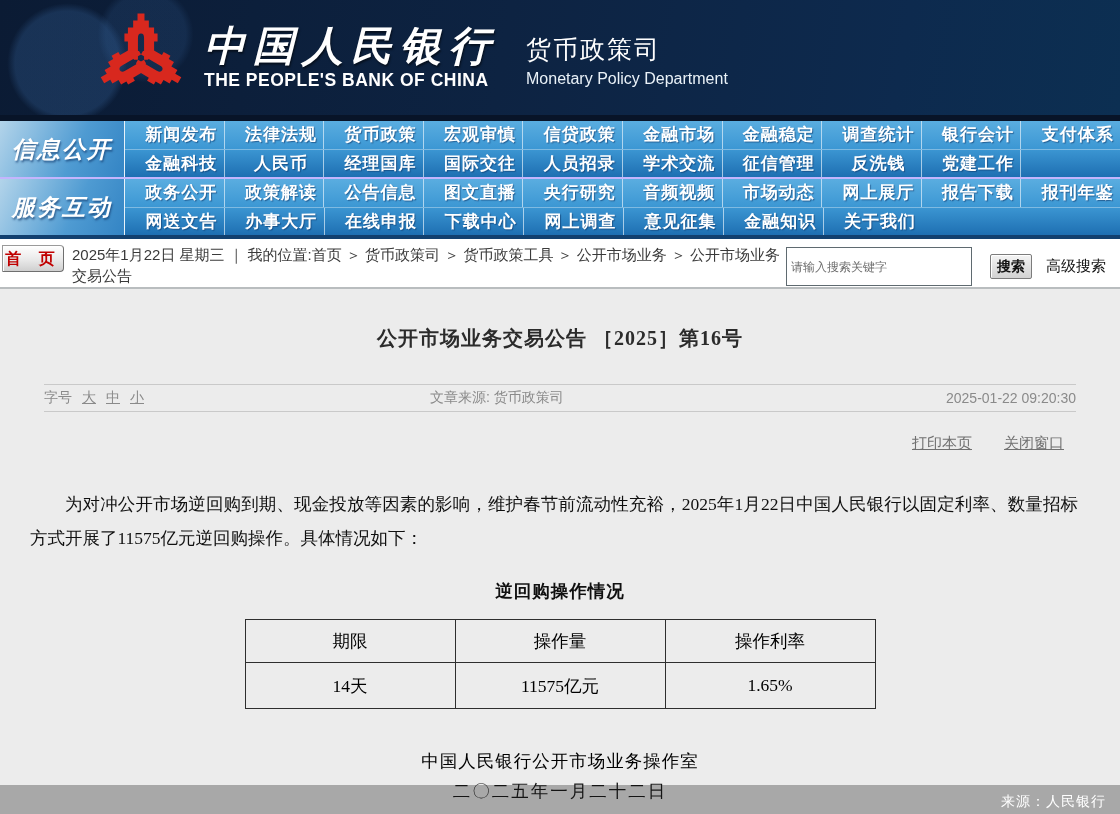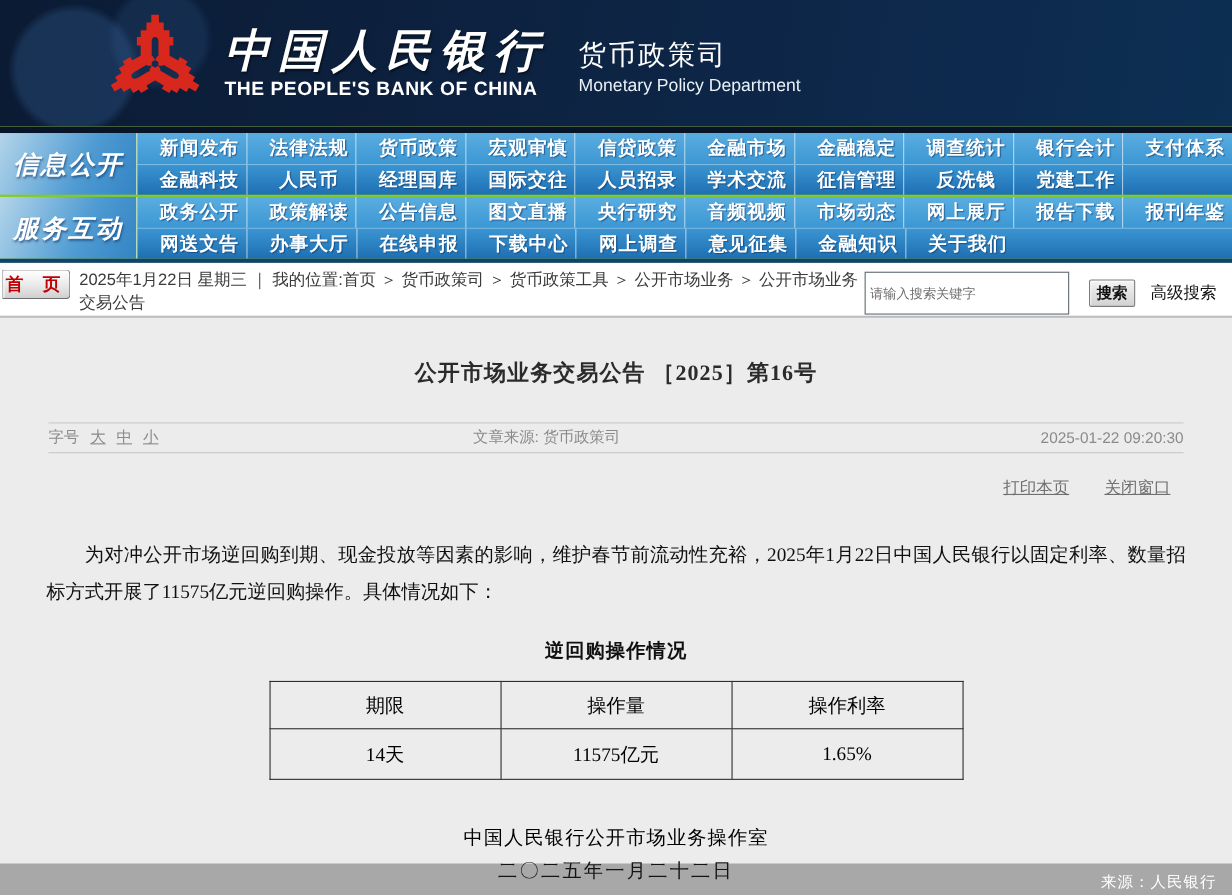--- a/index.html
+++ b/index.html
@@ -24,21 +24,21 @@
   }
   .bank-en {
     color:#fff; font-size:17.5px; font-weight:bold; letter-spacing:.5px; margin-top:3px;
     white-space:nowrap;
   }
   .dept { margin-left:28px; align-self:center; padding-top:6px; }
   .dept-cn { color:#fff; font-size:25px; letter-spacing:2px; }
   .dept-en { color:#eaf2f8; font-size:16px; margin-top:4px; }
 
   
-  .nav { background:#84cc16;text-align:right; }
+  .nav { background:#c4b5fd;text-align:right; }
   .nav-top-line { height:6px; background:#081428; }
   .nav-section { display:flex; height:56px; }
   .nav-section + .nav-section { margin-top:2px; }
   .nav-label {
     flex:0 0 125px; display:flex; align-items:center; justify-content:center;
     background:linear-gradient(115deg,#b3d4ea 0%, #8fc0e2 22%, #4f9bd2 60%, #3384c4 100%);
     border-right:1px solid #e8f2fa;
   }
   .nav-label span {
     color:#fff; font-size:23px; font-weight:bold; font-style:italic;
@@ -104,21 +104,21 @@
   .meta-left { width:386px; display:flex; gap:10px; align-items:center; }
   .font-size-link { color:#8a8a8a; text-decoration:underline; cursor:pointer; }
   .meta-src { flex:1; text-align:left; }
   .meta-time { text-align:right;margin-left:41px; }
   .action-row {
     display:flex; justify-content:flex-end; gap:32px; margin:22px 56px 0 0;
     font-size:15px; font-family:"Liberation Sans", sans-serif;
   }
   .action-link { color:#707070; text-decoration:underline; cursor:pointer; }
   .art-body {
-    margin:34px 42px 0 42px; font-size:17.5px; color:#101010; line-height:34px;
+    margin:34px 42px 0 30px; font-size:17.5px; color:#101010; line-height:34px;
     text-indent:2em; text-align:justify;
   }
   .tbl-caption { text-align:center; font-size:17.5px; font-weight:bold; color:#101010; margin-top:24px; letter-spacing:1px; }
   table.op { border-collapse:collapse; margin:16px auto 0 auto; background:#ececec; }
   table.op td {
     border:1.5px solid #2e2e2e; text-align:center; font-size:17.5px; color:#000;
     font-family:"Liberation Serif", serif;
   }
   table.op .hrow td { width:210px; height:43px; }
   table.op .drow td { height:46px; }

